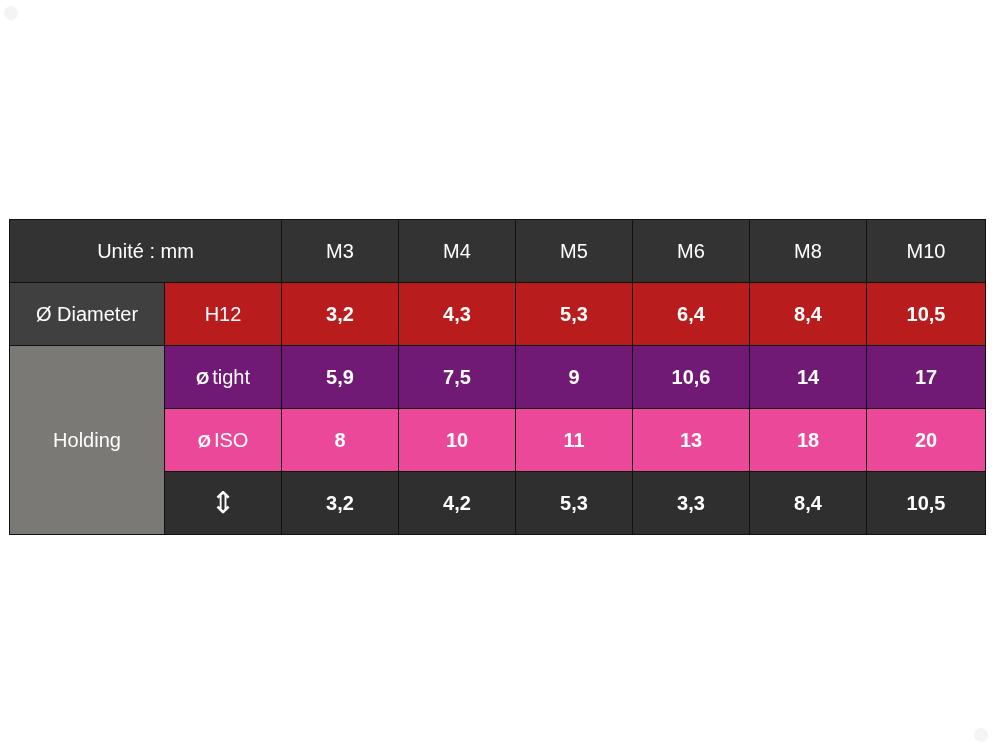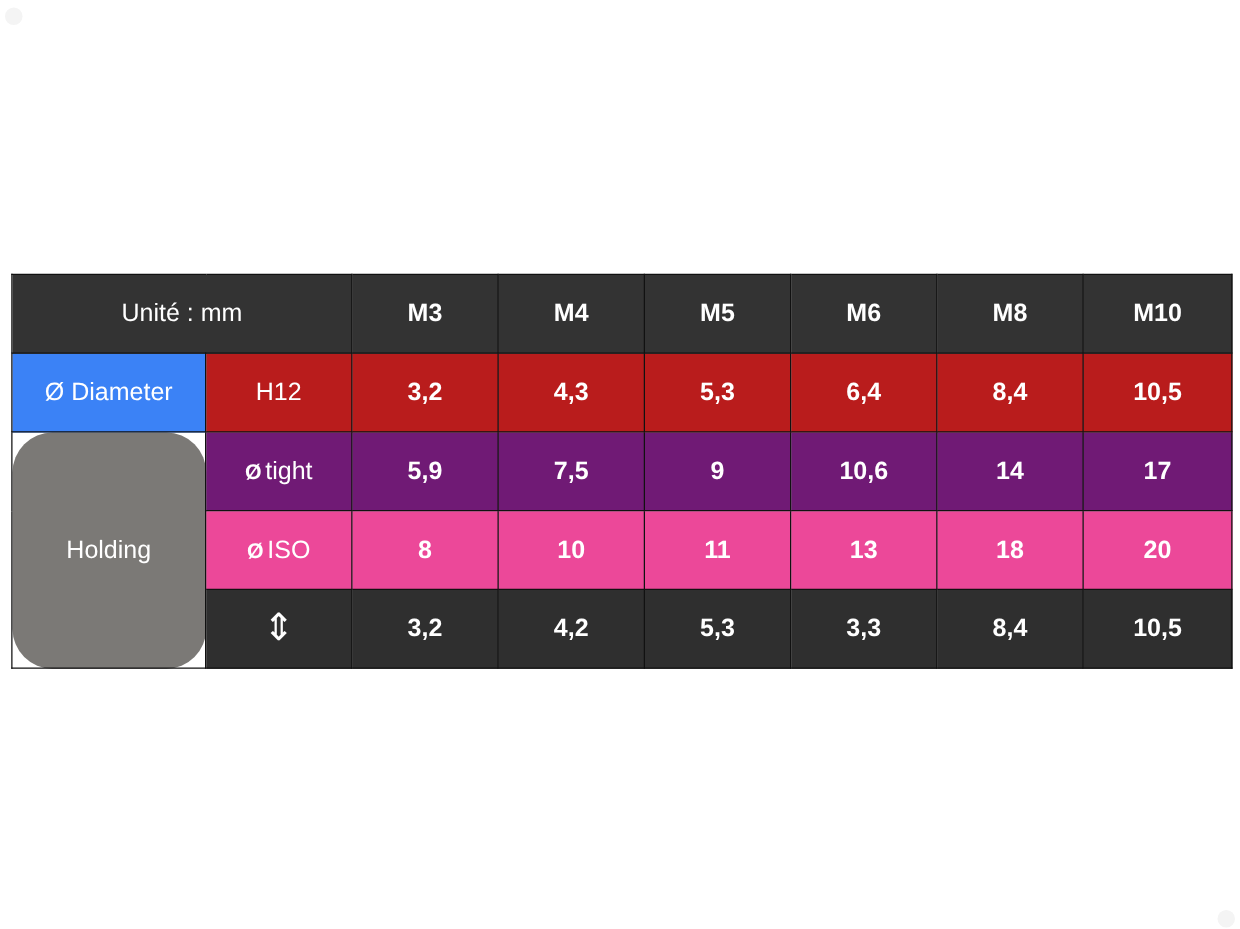--- a/index.html
+++ b/index.html
@@ -56,30 +56,30 @@
   
   tr.r-head   td { height: 62px; }
   tr.r-body   td { height: 62px; }
 
   
   .cell-dark      { background: #333333; }
   .cell-darker    { background: #2f2f2f; }
   .cell-orange    { background: #b91c1c; }
   .cell-teal-dark { background: #701a75; }
   .cell-teal-lite { background: #ec4899; }
-  .cell-gray-lite { background: #3b82f6; }
-  .cell-gray-mid  { background: #7b7976; border-radius: 32px; }
+  .cell-gray-lite { background: #404040; }
+  .cell-gray-mid  { background: #7b7976; }
 
   .head-unit {
     font-size: 21px;
     font-weight: 400;
   }
   .head-size {
     font-size: 21px;
-    font-weight: bold;
+    font-weight: normal;
   }
   .label-diameter {
     font-size: 21px;
     font-weight: 400;
   }
   .label-holding {
     font-size: 21px;
     font-weight: 400;
   }
   .sublabel {

